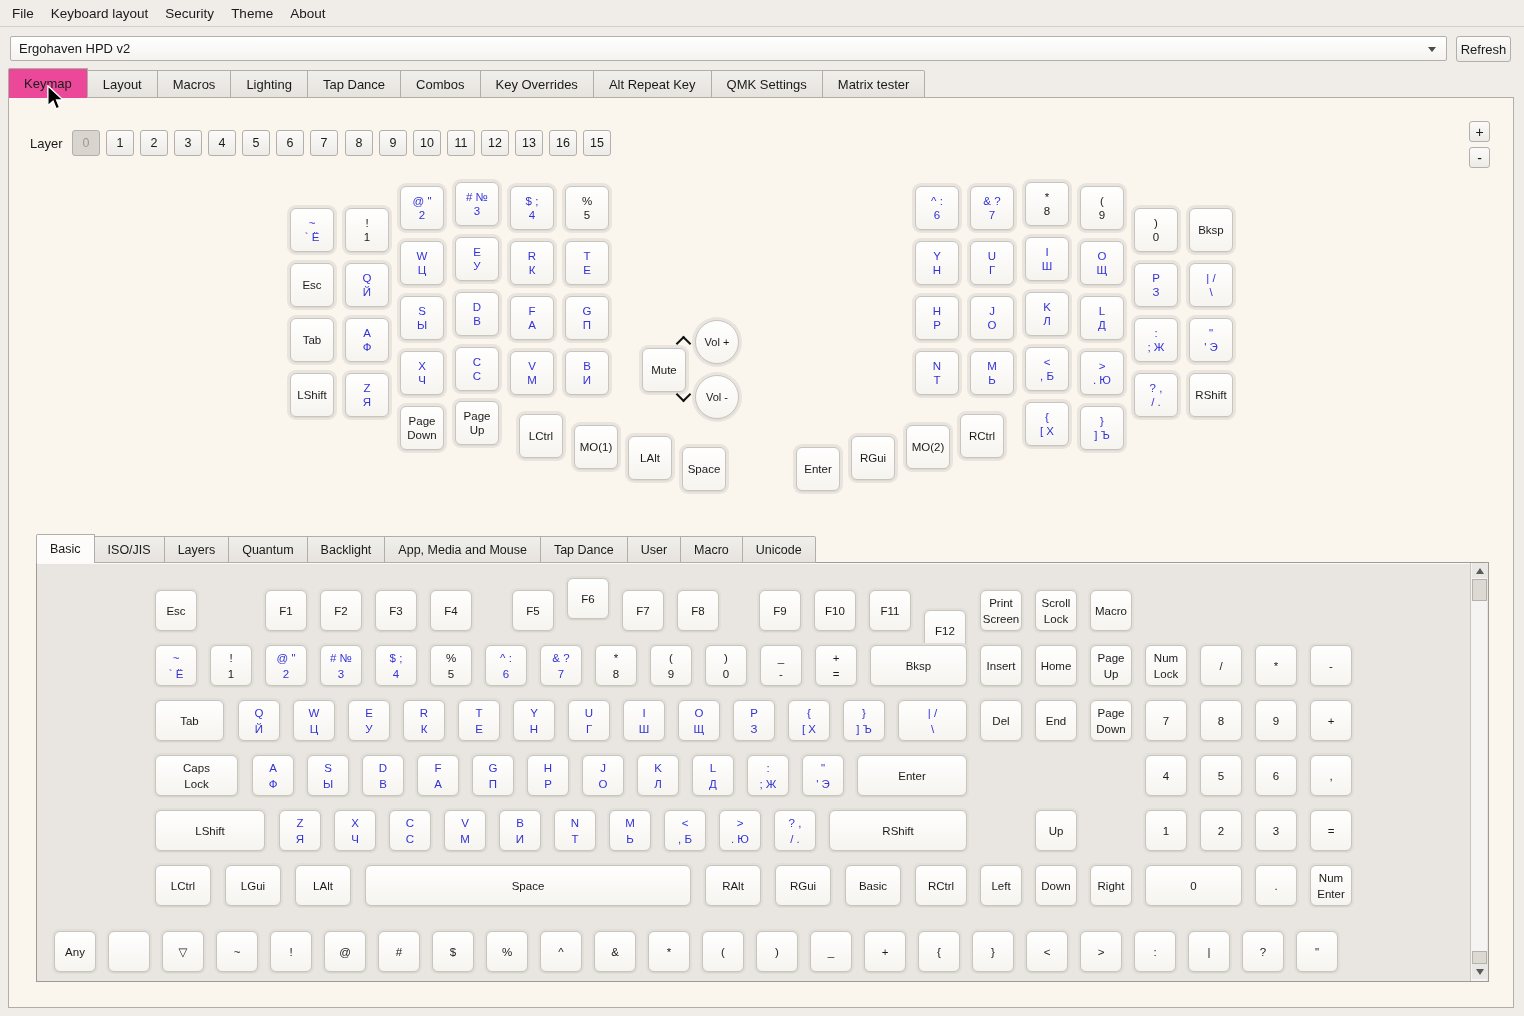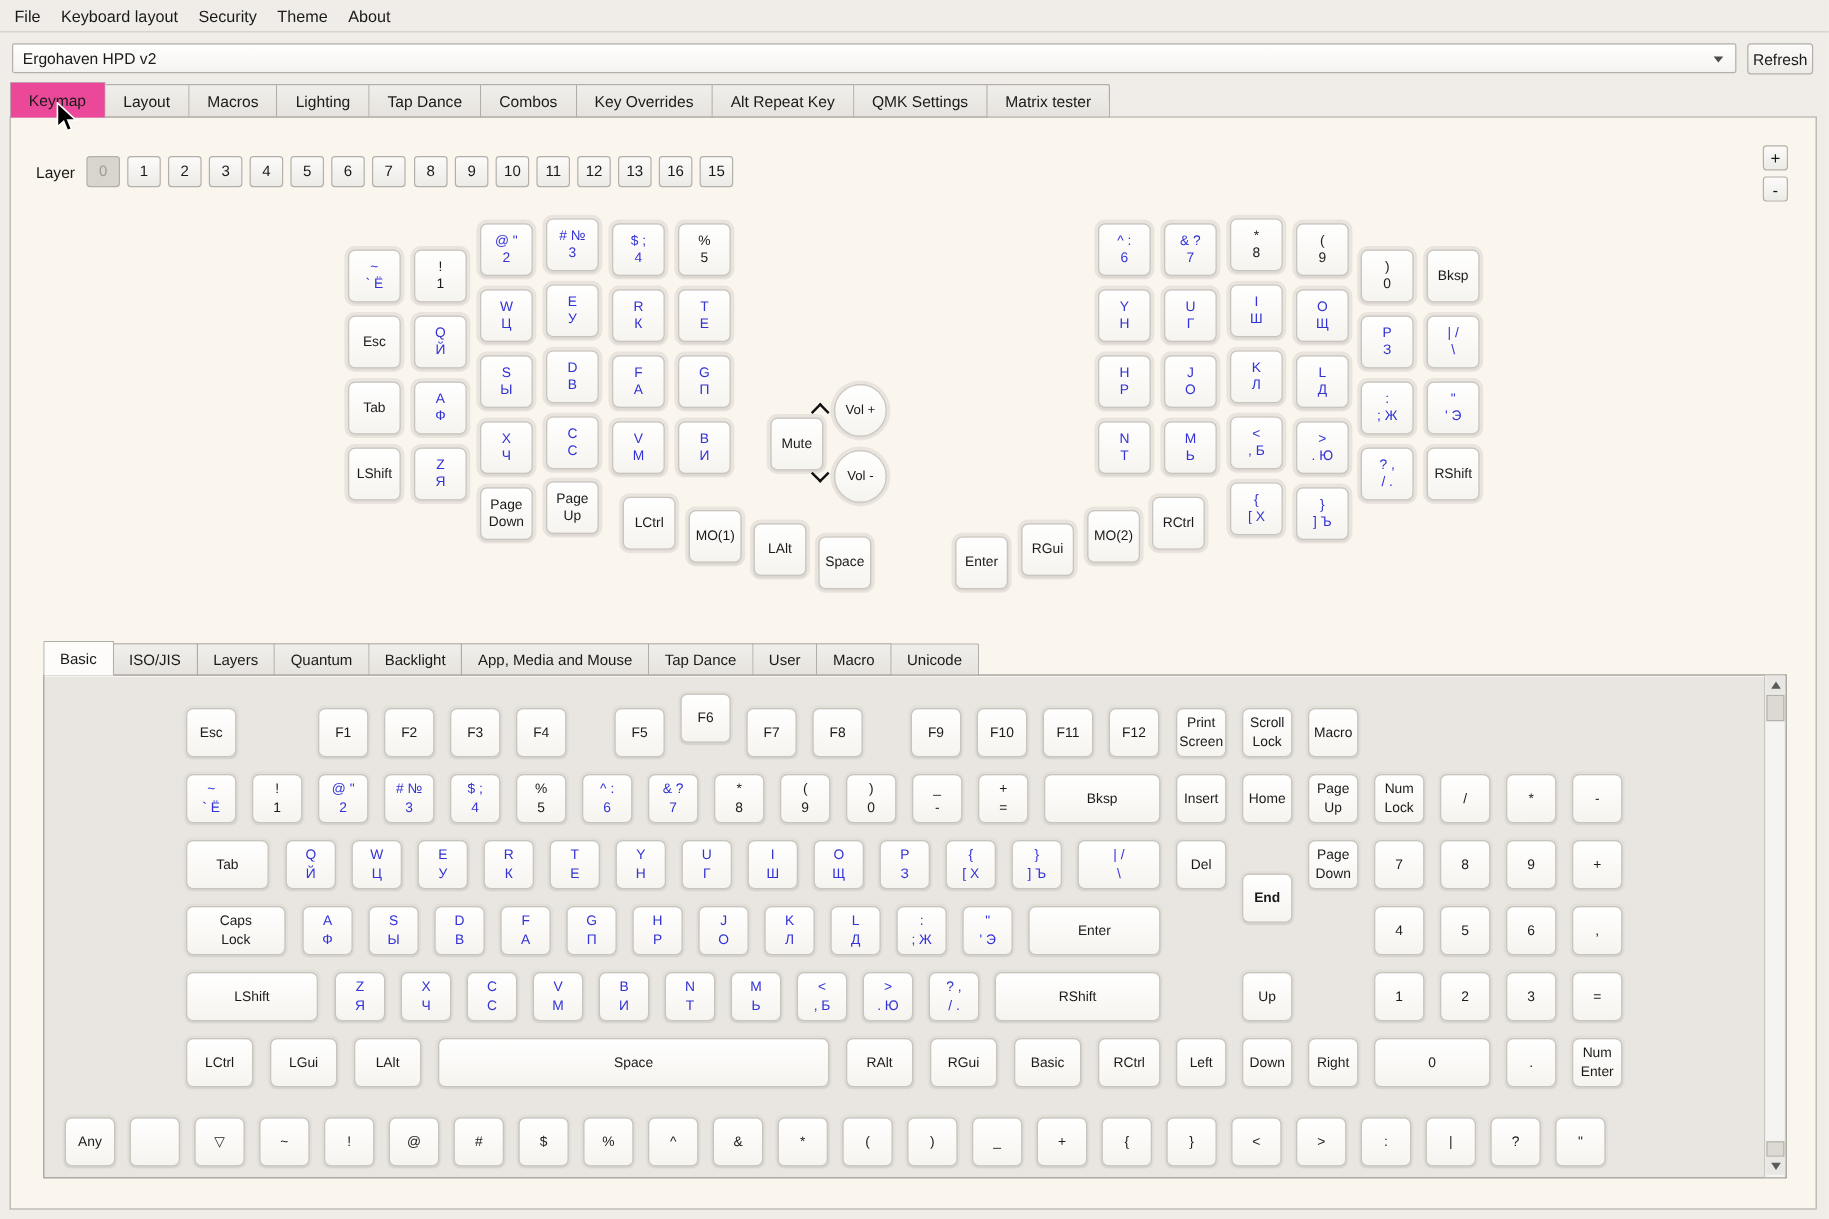--- a/index.html
+++ b/index.html
@@ -560,21 +560,21 @@
     <div class="kpad" style="left: 812px; top: 588px; width: 46px; height: 45px;">
       <div class="kcap">
         <div>F10</div>
       </div>
     </div>
     <div class="kpad" style="left: 867px; top: 588px; width: 46px; height: 45px;">
       <div class="kcap">
         <div>F11</div>
       </div>
     </div>
-    <div class="kpad" style="left: 922px; top: 588px; width: 46px; height: 45px;">
+    <div class="kpad" style="left: 922px; top: 608px; width: 46px; height: 45px;">
       <div class="kcap">
         <div>F12</div>
       </div>
     </div>
     <div class="kpad" style="left: 978px; top: 588px; width: 46px; height: 45px;">
       <div class="kcap">
         <div>Print</div>
         <div>Screen</div>
       </div>
     </div>
@@ -790,21 +790,21 @@
       <div class="kcap blue">
         <div>| /</div>
         <div>\</div>
       </div>
     </div>
     <div class="kpad" style="left: 978px; top: 698px; width: 46px; height: 45px;">
       <div class="kcap">
         <div>Del</div>
       </div>
     </div>
-    <div class="kpad" style="left: 1033px; top: 726px; width: 46px; height: 45px; font-weight: bold;">
+    <div class="kpad" style="left: 1033px; top: 698px; width: 46px; height: 45px;">
       <div class="kcap">
         <div>End</div>
       </div>
     </div>
     <div class="kpad" style="left: 1088px; top: 698px; width: 46px; height: 45px;">
       <div class="kcap">
         <div>Page</div>
         <div>Down</div>
       </div>
     </div>

